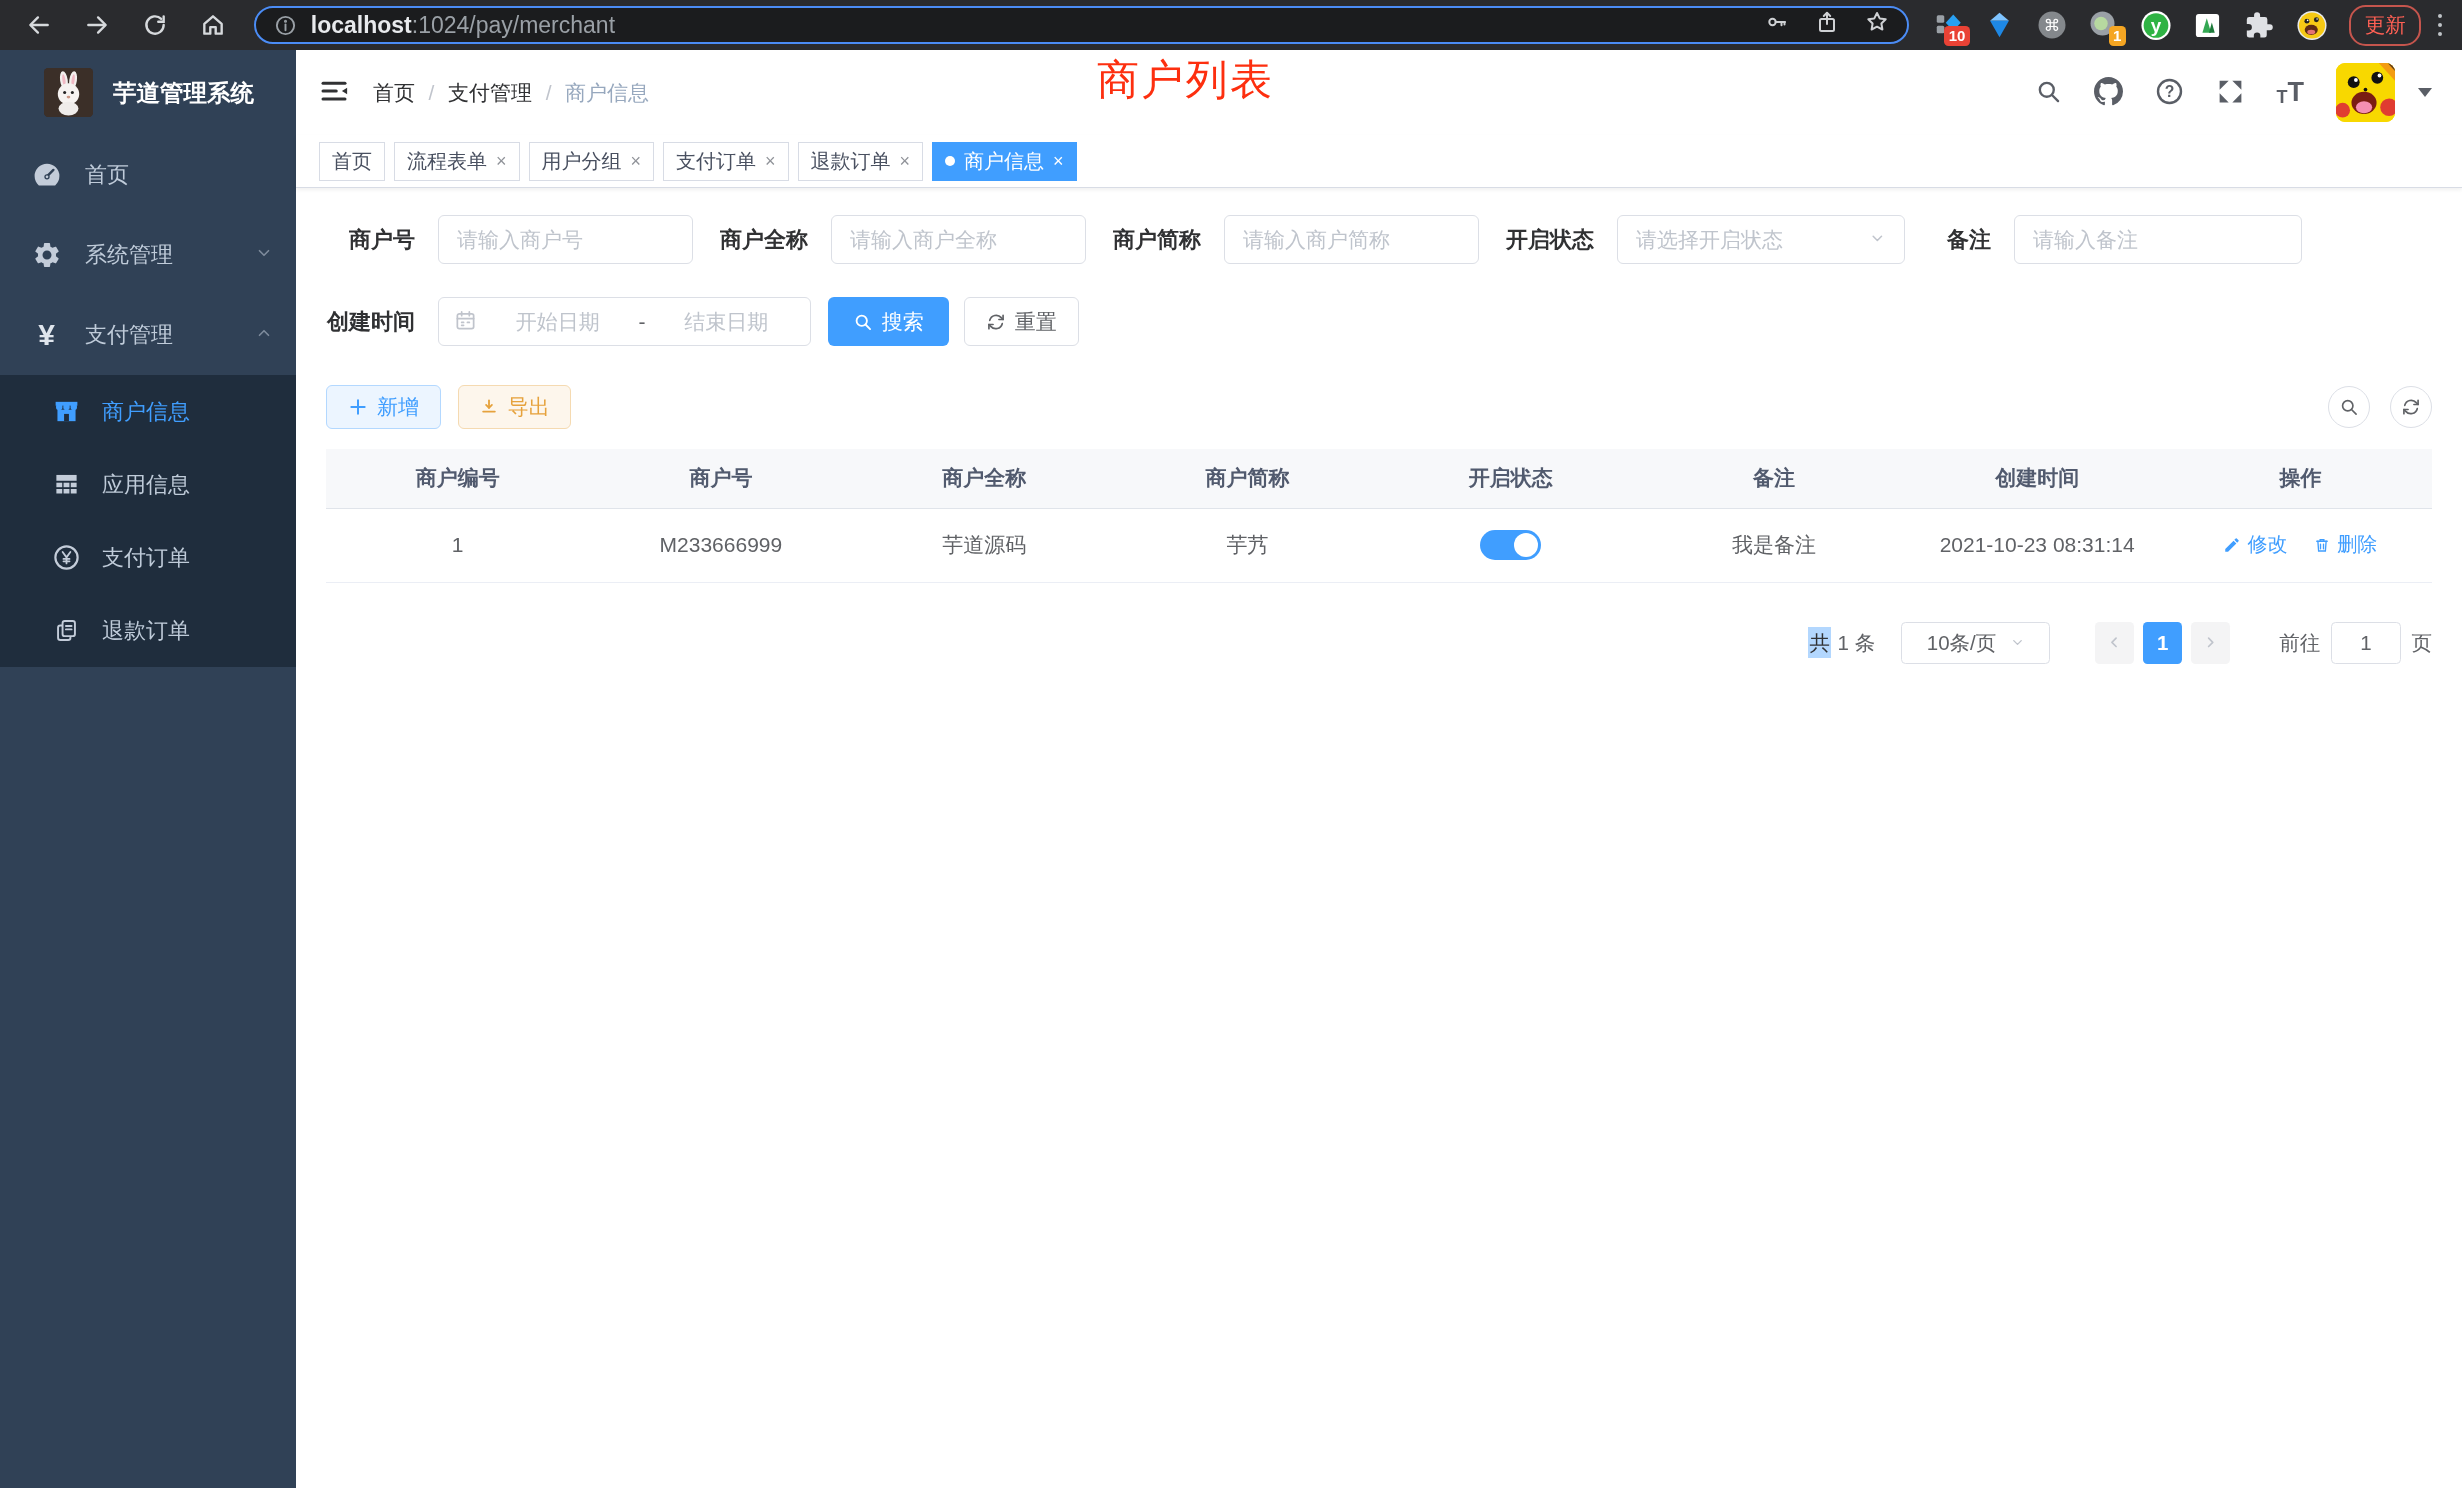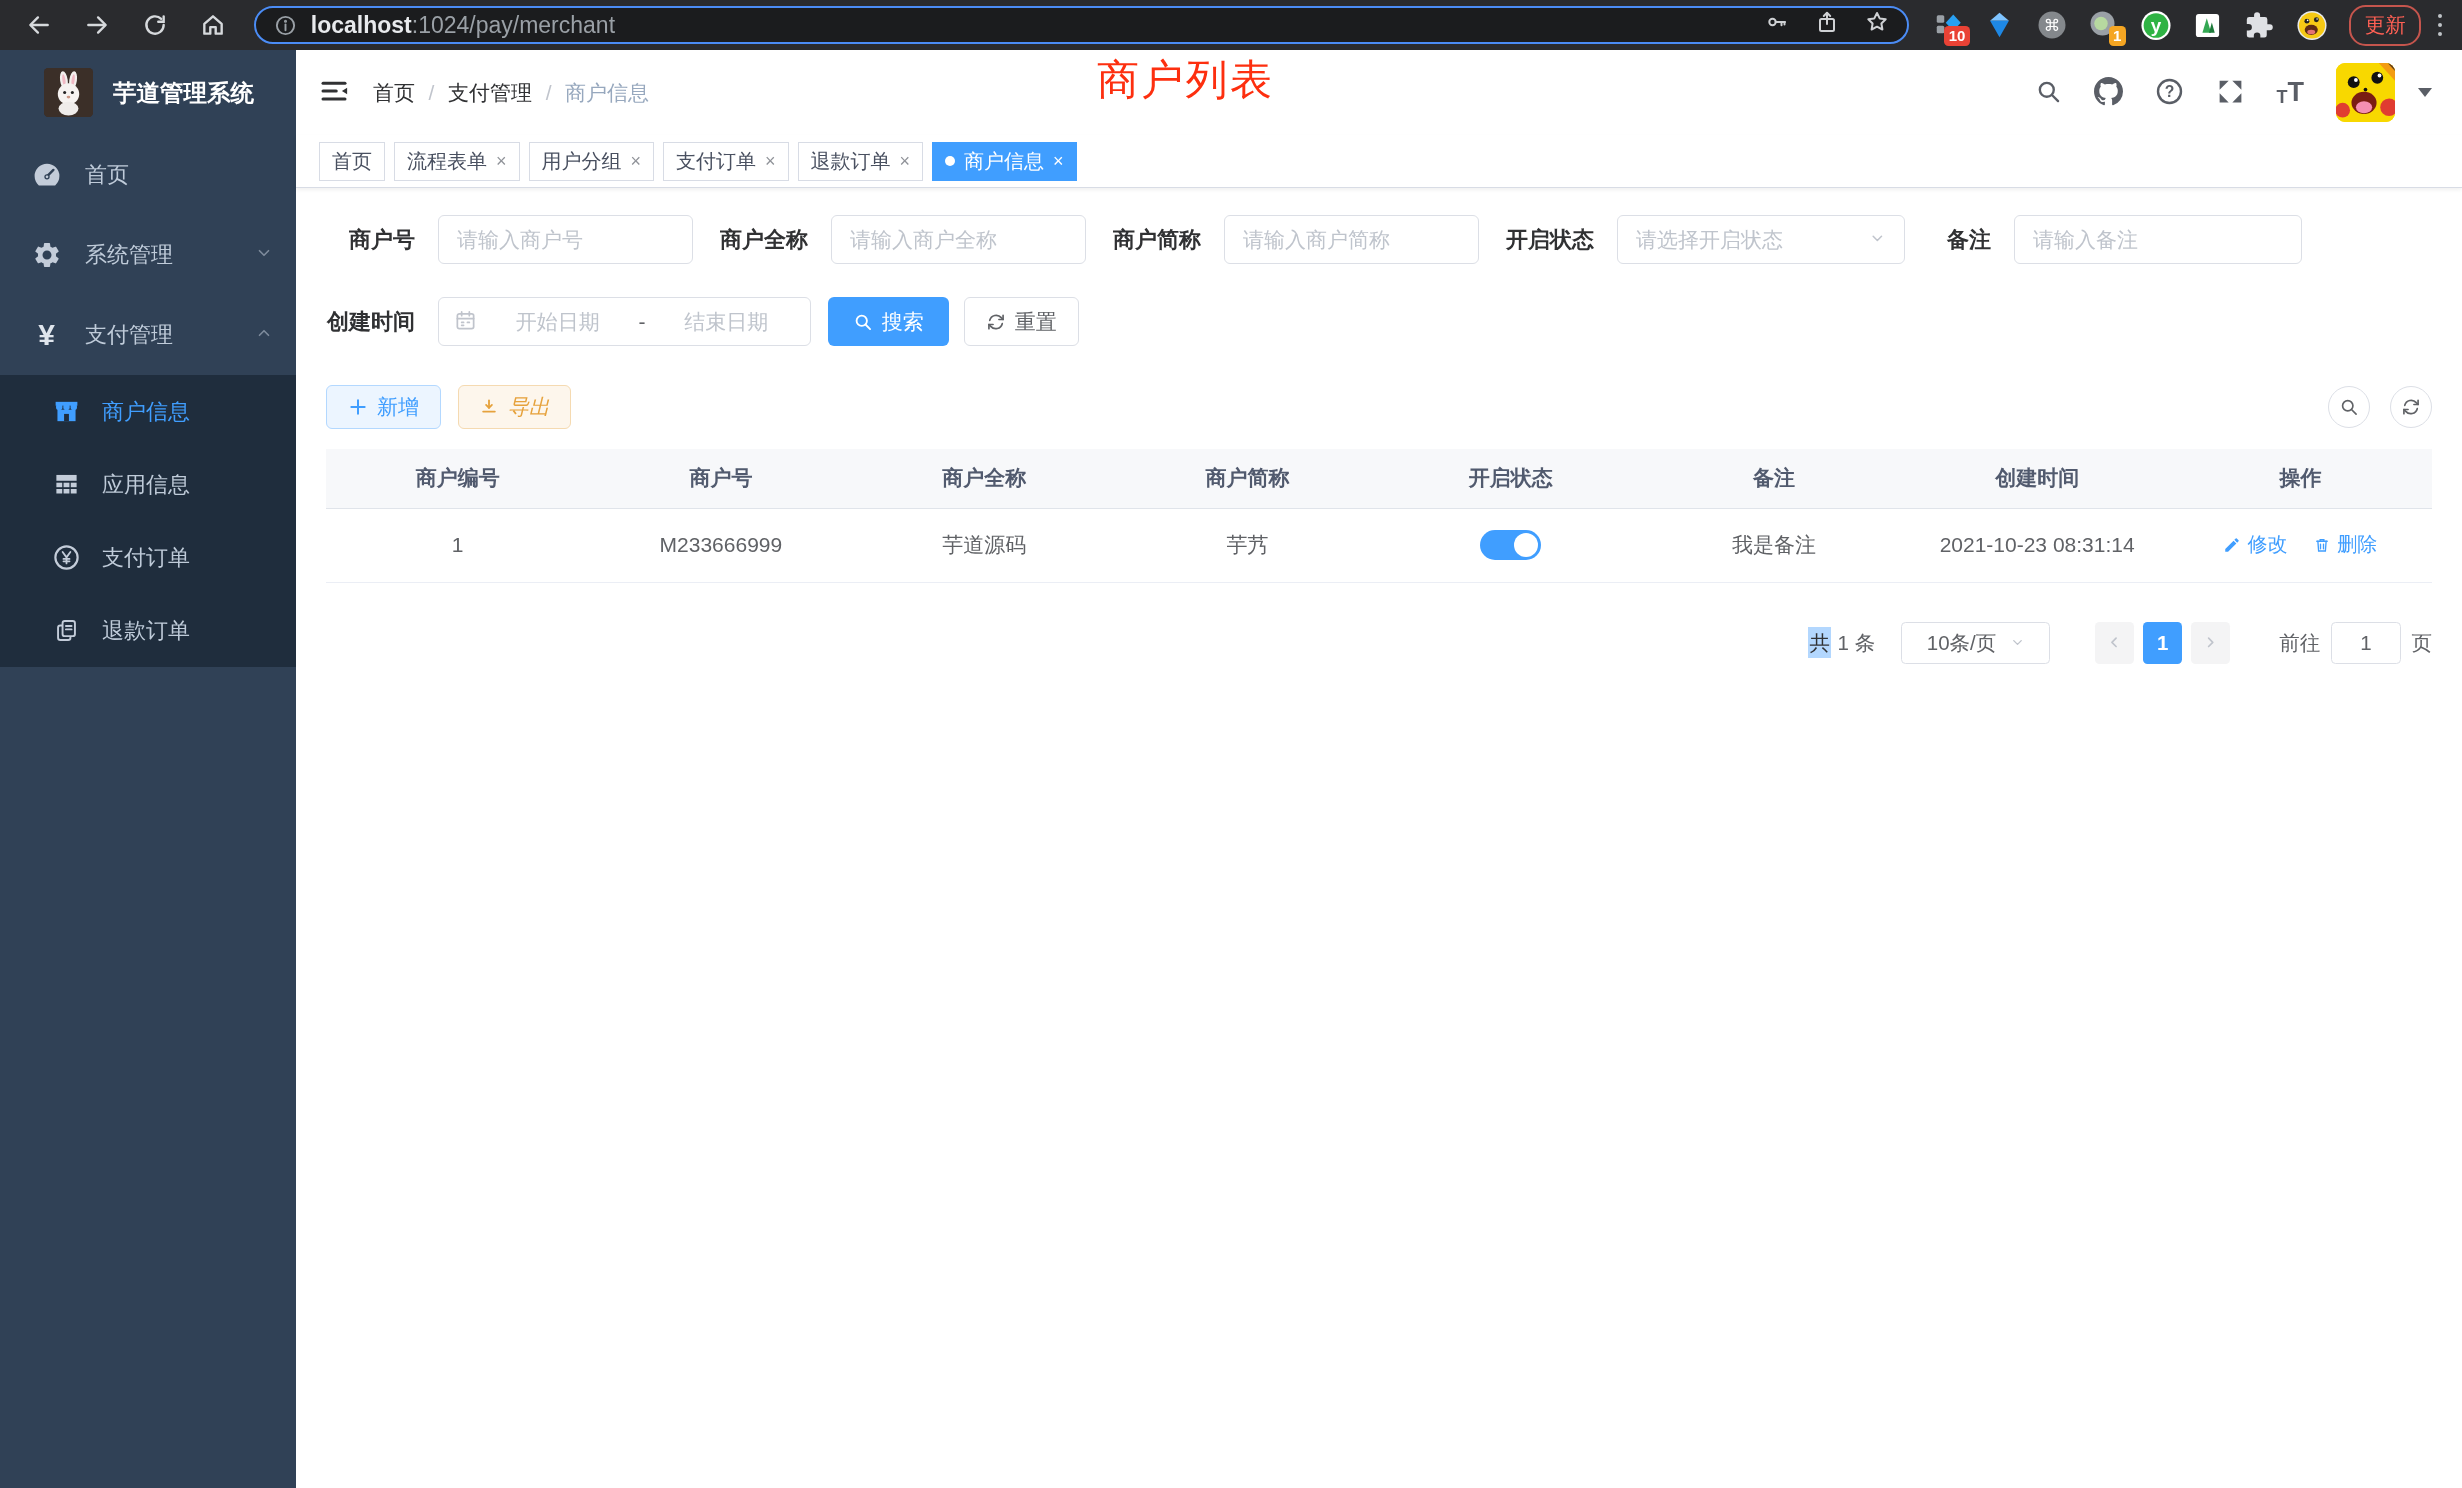--- a/index.html
+++ b/index.html
@@ -86,21 +86,21 @@
   .daterange { width:373px; height:49px; border:1.5px solid #dcdfe6; border-radius:6px;
     display:flex; align-items:center; padding:0 15px; gap:12px; }
   .daterange .ph { color:#bfc4cc; font-size:21px; flex:1; text-align:center; }
   .daterange .rsep { color:#606266; font-size:21px; }
   .btn { display:inline-flex; align-items:center; justify-content:center; gap:9px; border-radius:6px;
     font-size:21px; cursor:pointer; white-space:nowrap; border:1.5px solid transparent;text-align:right; }
   .btn-search { margin-left:16.7px; height:49px; padding:0 24px; background:#409eff; color:#fff; }
   .btn-reset { margin-left:15px; height:49px; padding:0 21px; background:#fff; border-color:#dcdfe6; color:#606266; }
   .toolbar { margin-top:39px; display:flex; align-items:center; }
   .btn-add { height:44px; padding:0 21px; background:#ecf5ff; border-color:#b3d8ff; color:#409eff; }
-  .btn-export { margin-left:16.7px; height:44px; padding:0 20px; background:#fdf6ec; border-color:#f5dab1; color:#e6a23c;font-style:italic; }
+  .btn-export { margin-left:16.7px; height:44px; padding:0 20px; background:#fdf6ec; border-color:#f5dab1; color:#e6a23c; }
   .tool-circles { margin-left:auto; display:flex; gap:20px; }
   .circle-btn { width:42px; height:42px; border-radius:50%; border:1.5px solid #dcdfe6; background:#fff;
     display:flex; align-items:center; justify-content:center; cursor:pointer; }
 
   table.grid { margin-top:20px; width:100%; border-collapse:collapse; table-layout:fixed; }
   table.grid th { height:59px; background:#f7f8fa; font-size:21px; font-weight:bold; color:#515a6e;
     border-bottom:1.5px solid #e0e4ea; text-align:center; }
   table.grid td { height:74px; font-size:21px; color:#606266; border-bottom:1.5px solid #ebeef5; text-align:center; }
   .switch { display:inline-block; width:61px; height:30px; border-radius:15px; background:#409eff;
     position:relative; cursor:pointer; vertical-align:middle; }

